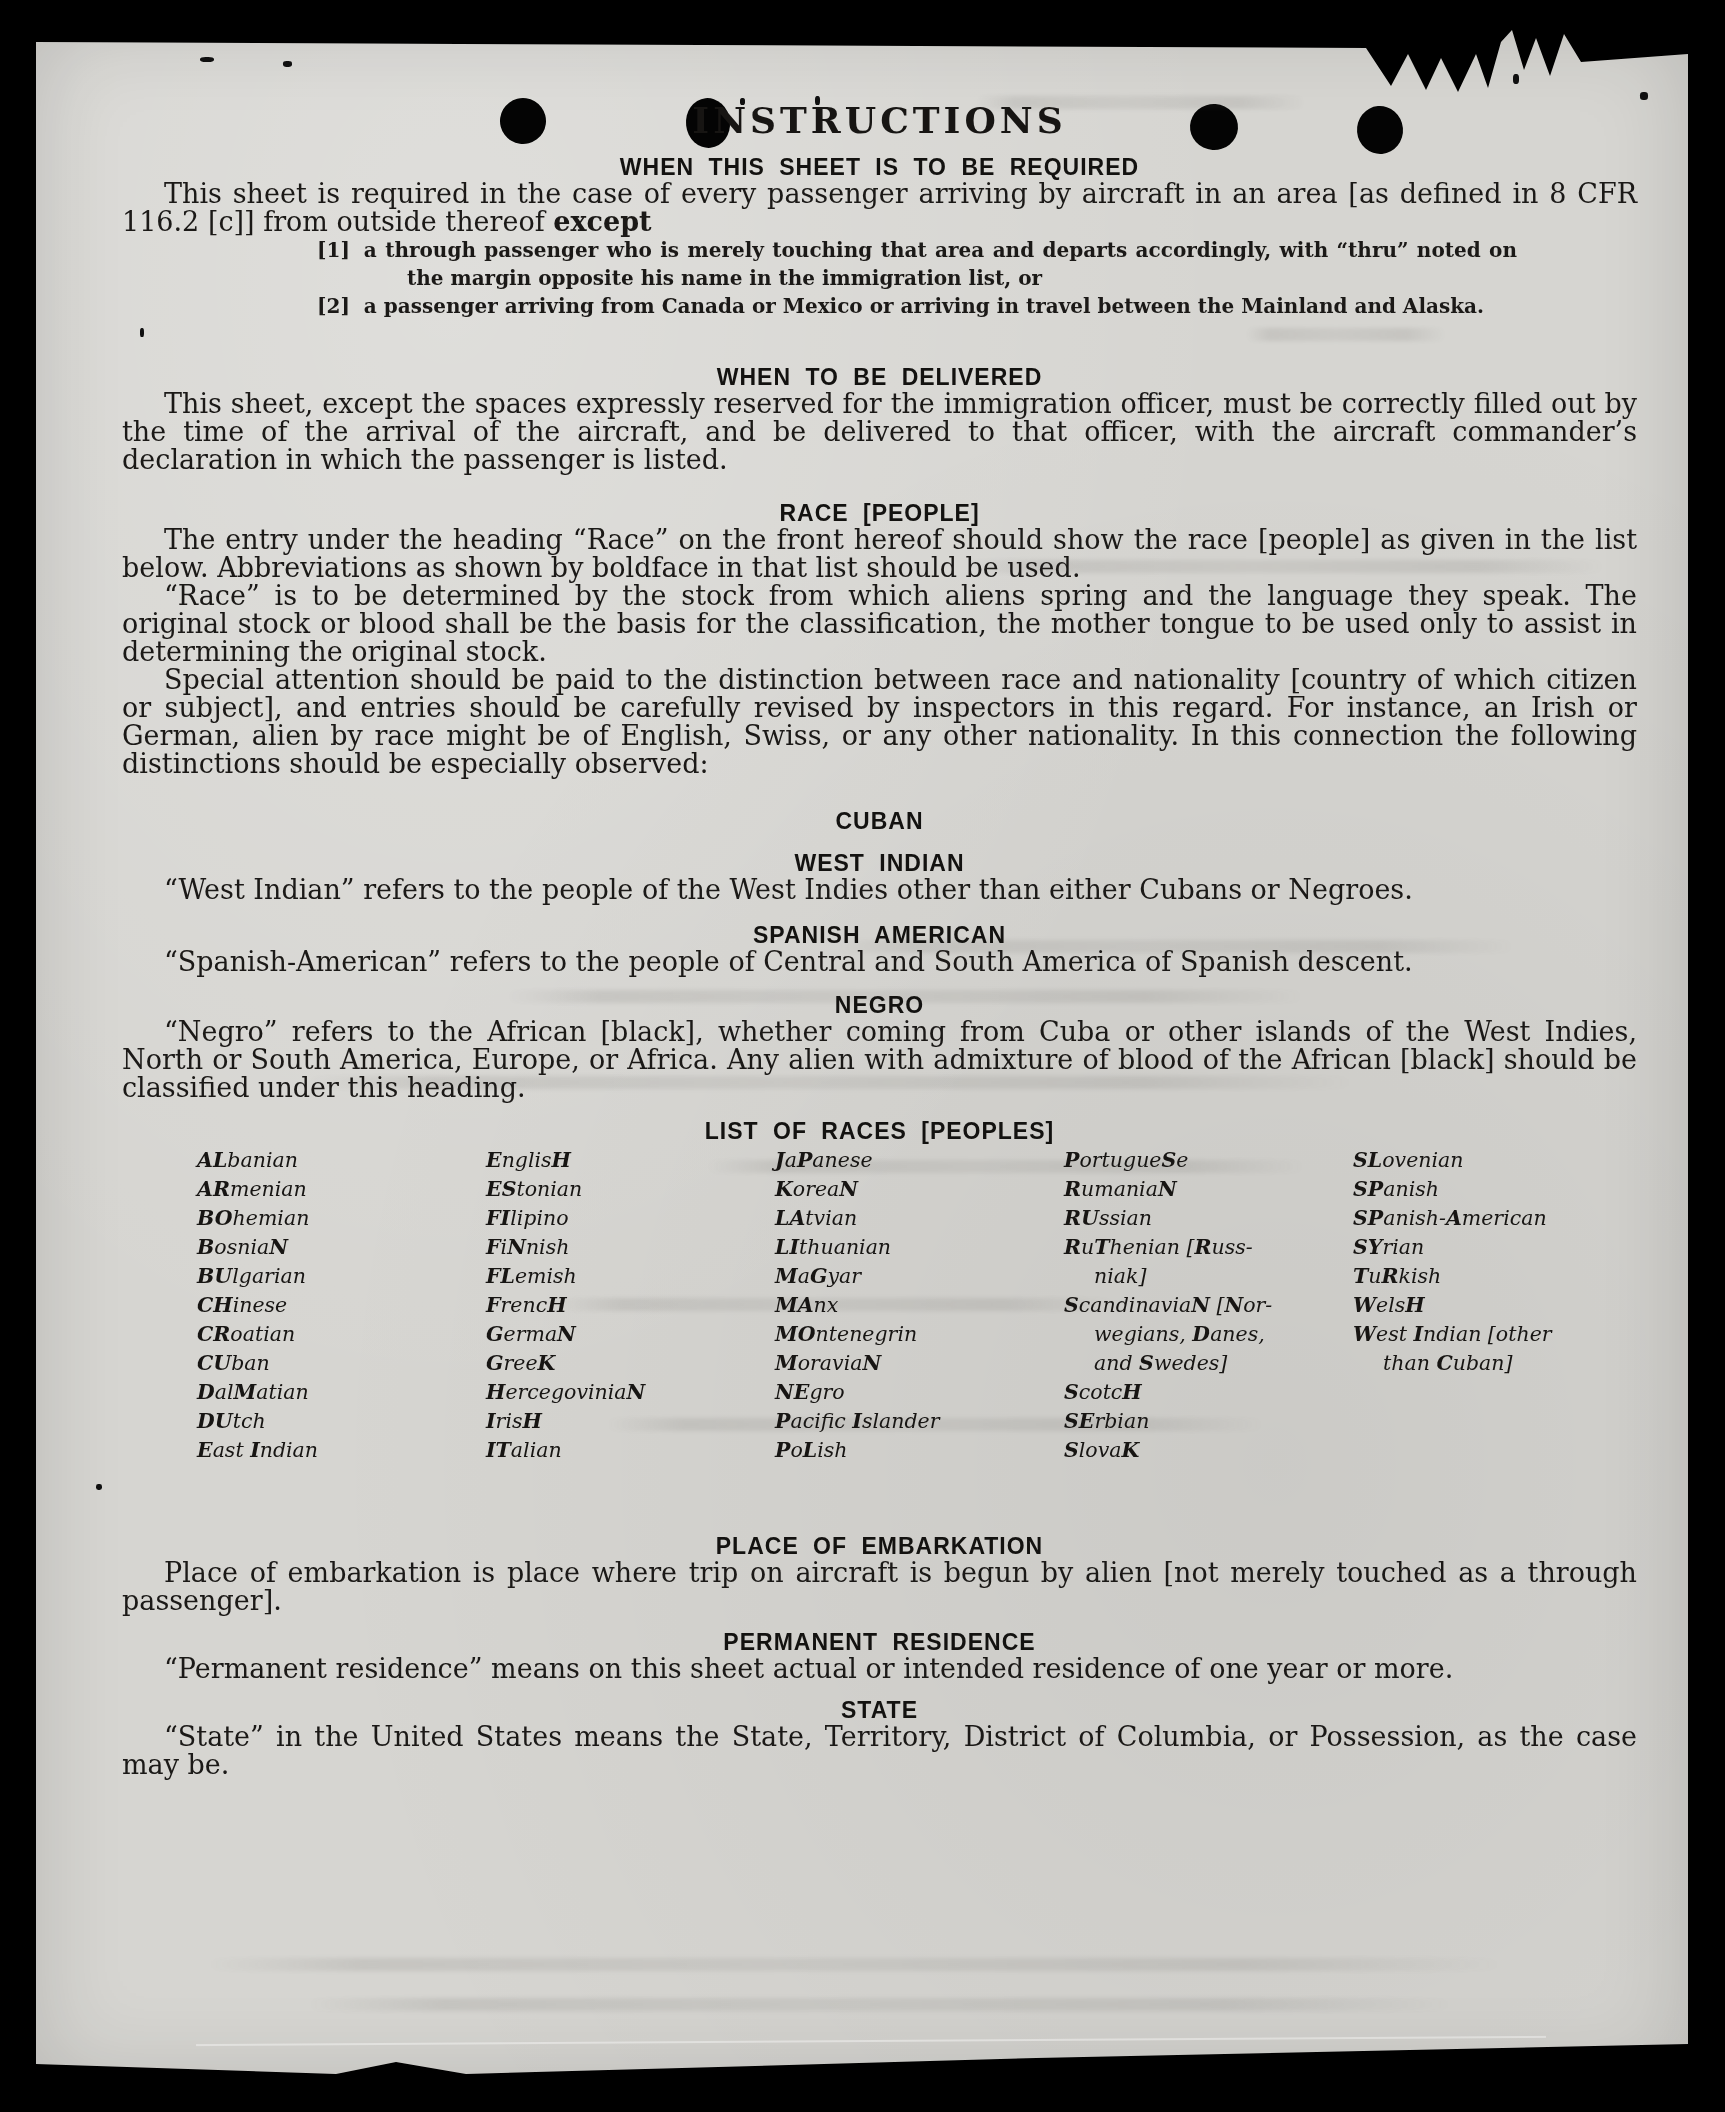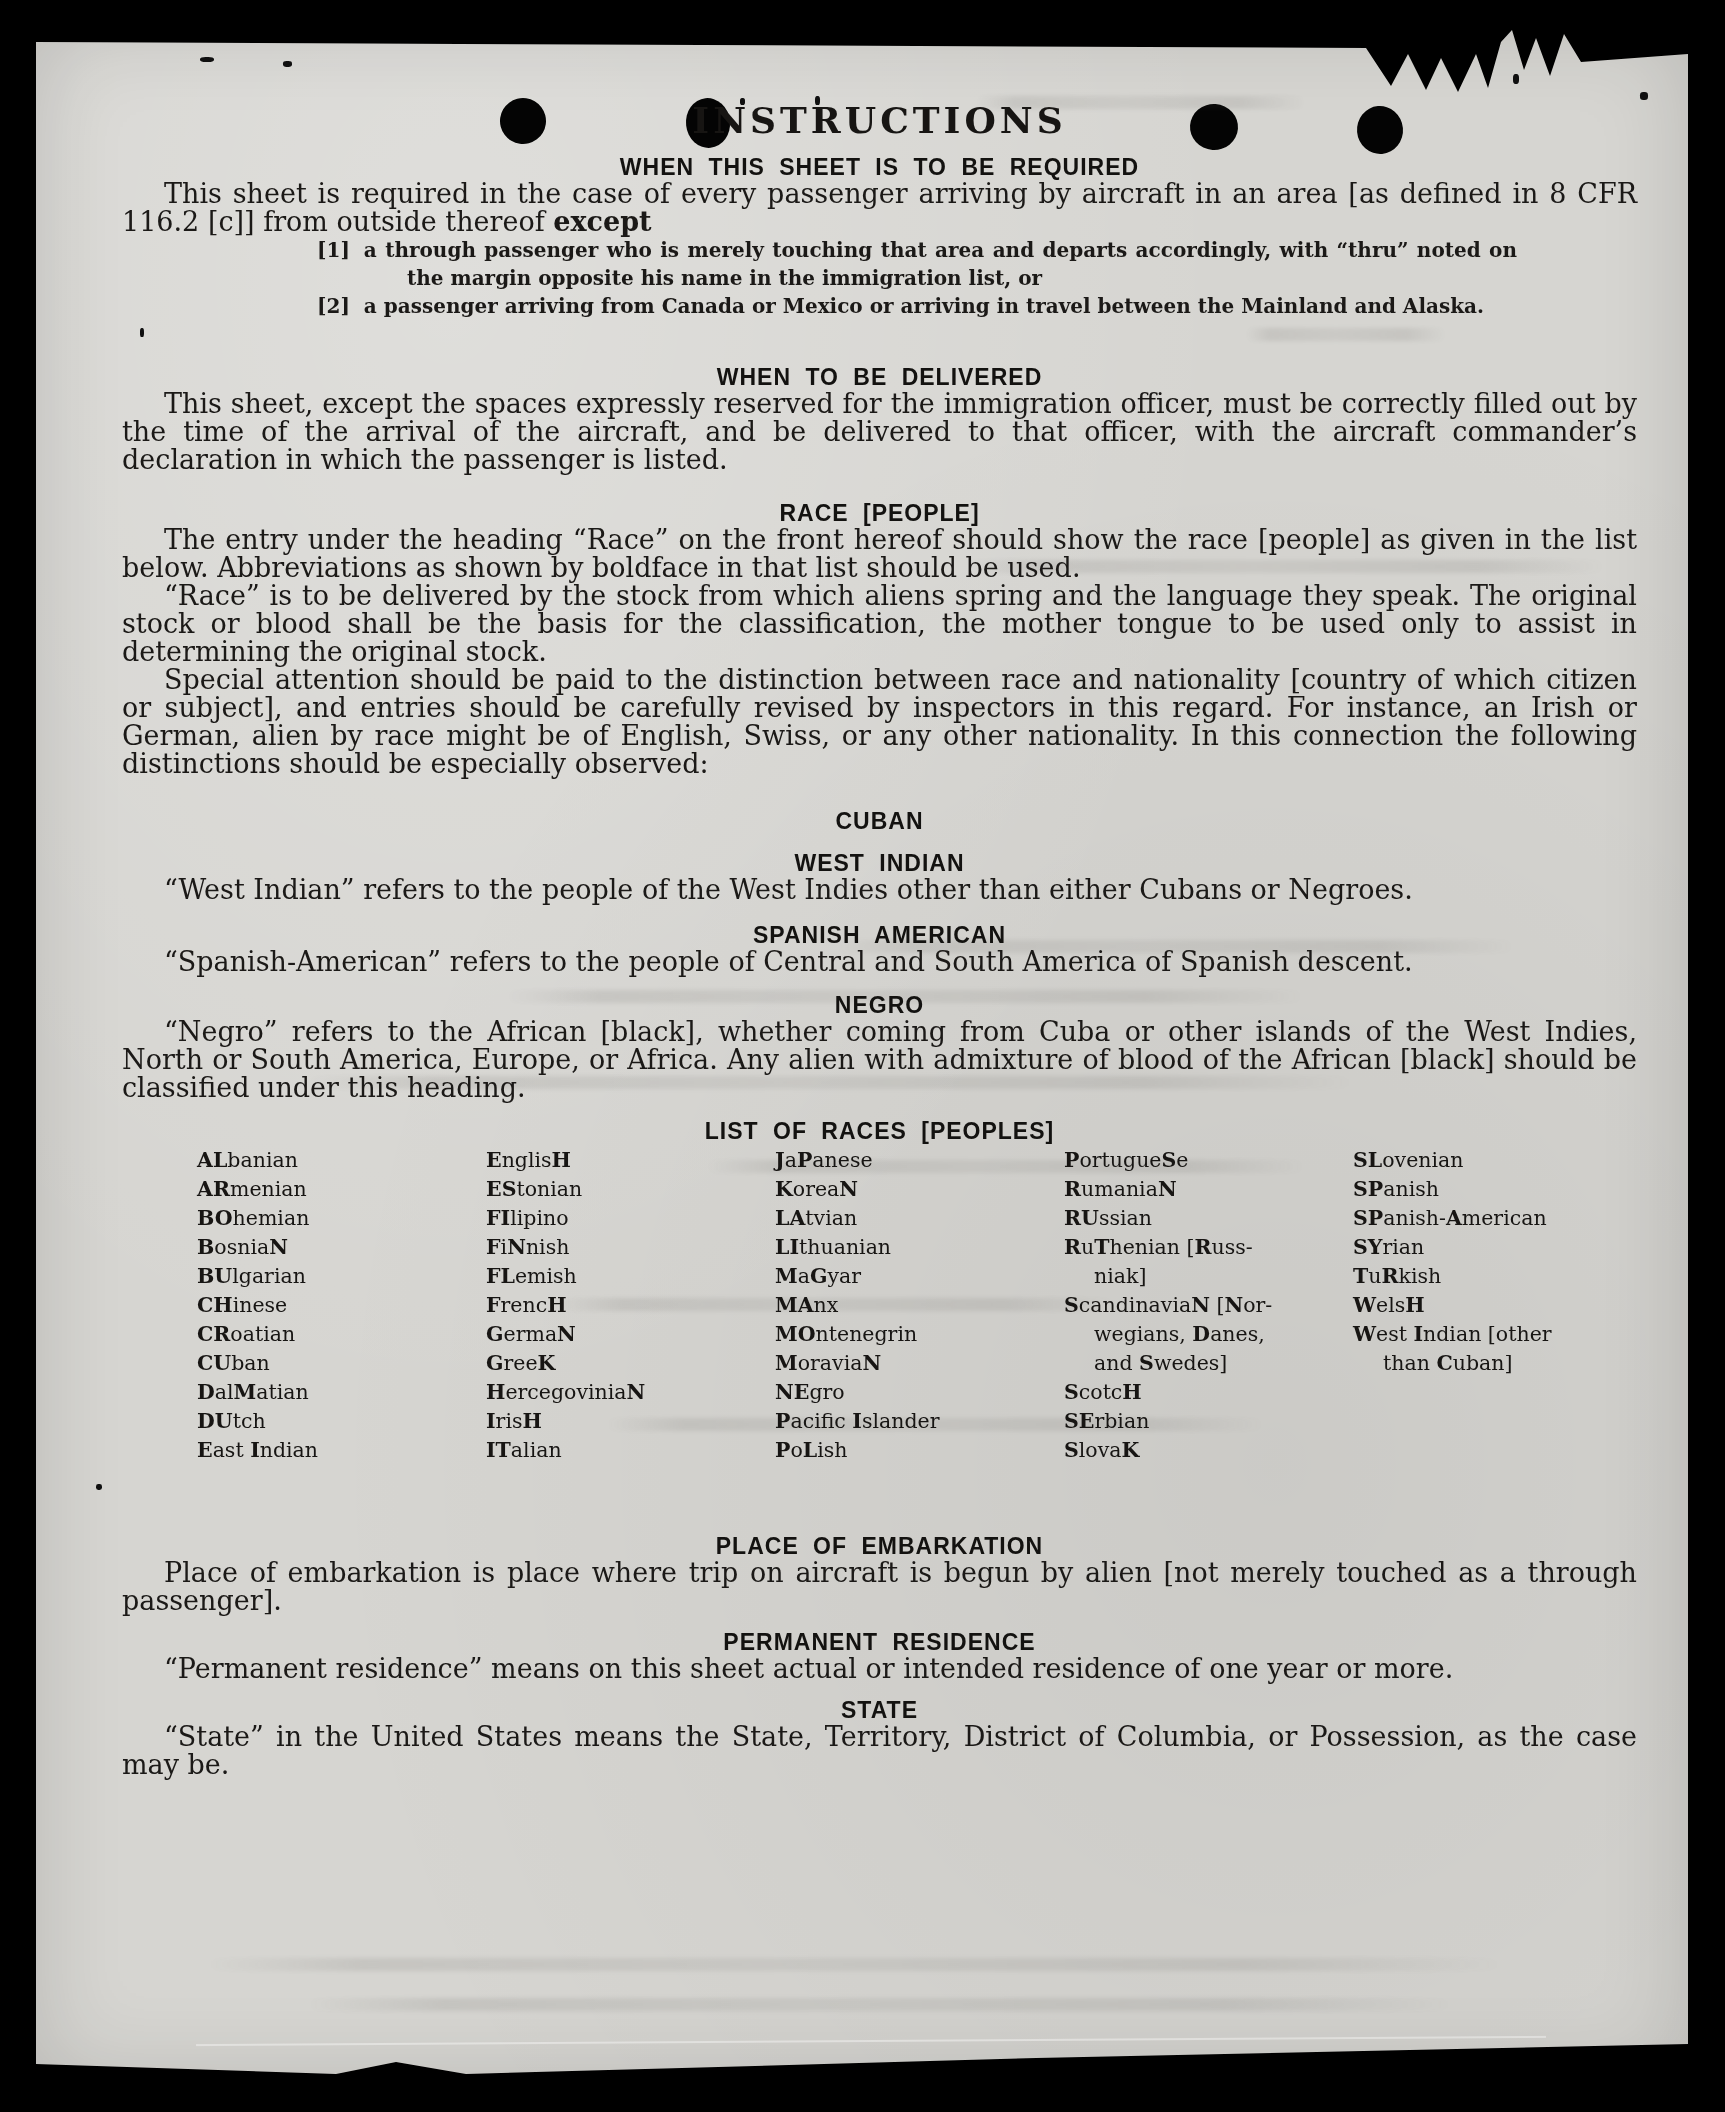--- a/index.html
+++ b/index.html
@@ -46,21 +46,21 @@
     font-size:27px;line-height:28px;font-weight:400;
     text-align:justify;text-indent:42px;margin:0;color:#1b1917;
   }
   p.item{
     font-size:20px;line-height:28px;font-weight:700;
     text-align:justify;margin:0;color:#1b1917;
     margin-left:195px;padding-left:90px;text-indent:-90px;
     margin-right:120px;
   }
   p.item .num{padding-right:14px;}
-  .races{display:flex;margin-left:75px;}
+  .races{display:flex;margin-left:75px;font-style:italic;}
   .race-col{width:289px;flex:0 0 auto;}
   .race-col:last-child{width:auto;}
   .race-line{
     font-size:20.5px;line-height:29px;font-weight:400;color:#171513;
   }
   .race-line b{font-weight:700;}
   .race-line.cont{padding-left:30px;}
   
   .mt2{margin-top:2px;}.mt4{margin-top:4px;}
   .mt10{margin-top:10px;}.mt12{margin-top:12px;}.mt14{margin-top:14px;text-align:center;}
@@ -120,21 +120,21 @@
     <h2 class="sec-h mt14">WHEN THIS SHEET IS TO BE REQUIRED</h2>
     <p class="body mt10"><span>This sheet is required in the case of every passenger arriving by aircraft in an area [as defined in 8 CFR 116.2 [c]] from outside thereof </span><b>except</b></p>
     <p class="item mt4"><span class="num">[1]</span><span>a through passenger who is merely touching that area and departs accordingly, with “thru” noted on the margin opposite his name in the immigration list, or</span></p>
     <p class="item mt4"><span class="num">[2]</span><span>a passenger arriving from Canada or Mexico or arriving in travel between the Mainland and Alaska.</span></p>
 
     <h2 class="sec-h mt44">WHEN TO BE DELIVERED</h2>
     <p class="body mt16">This sheet, except the spaces expressly reserved for the immigration officer, must be correctly filled out by the time of the arrival of the aircraft, and be delivered to that officer, with the aircraft commander’s declaration in which the passenger is listed.</p>
 
     <h2 class="sec-h mt26">RACE [PEOPLE]</h2>
     <p class="body mt12">The entry under the heading “Race” on the front hereof should show the race [people] as given in the list below.  Abbreviations as shown by boldface in that list should be used.</p>
-    <p class="body">“Race” is to be delivered by the stock from which aliens spring and the language they speak. The original stock or blood shall be the basis for the classification, the mother tongue to be used only to assist in determining the original stock.</p>
+    <p class="body">“Race” is to be determined by the stock from which aliens spring and the language they speak. The original stock or blood shall be the basis for the classification, the mother tongue to be used only to assist in determining the original stock.</p>
     <p class="body">Special attention should be paid to the distinction between race and nationality [country of which citizen or subject], and entries should be carefully revised by inspectors in this regard.  For instance, an Irish or German, alien by race might be of English, Swiss,  or any other nationality.  In this connection the following distinctions should be especially observed:</p>
 
     <h2 class="sec-h mt30">CUBAN</h2>
 
     <h2 class="sec-h mt16">WEST INDIAN</h2>
     <p class="body mt12">“West Indian” refers to the people of the West Indies other than either Cubans or Negroes.</p>
 
     <h2 class="sec-h mt18">SPANISH AMERICAN</h2>
     <p class="body mt12">“Spanish-American” refers to the people of Central and South America of Spanish descent.</p>
 

